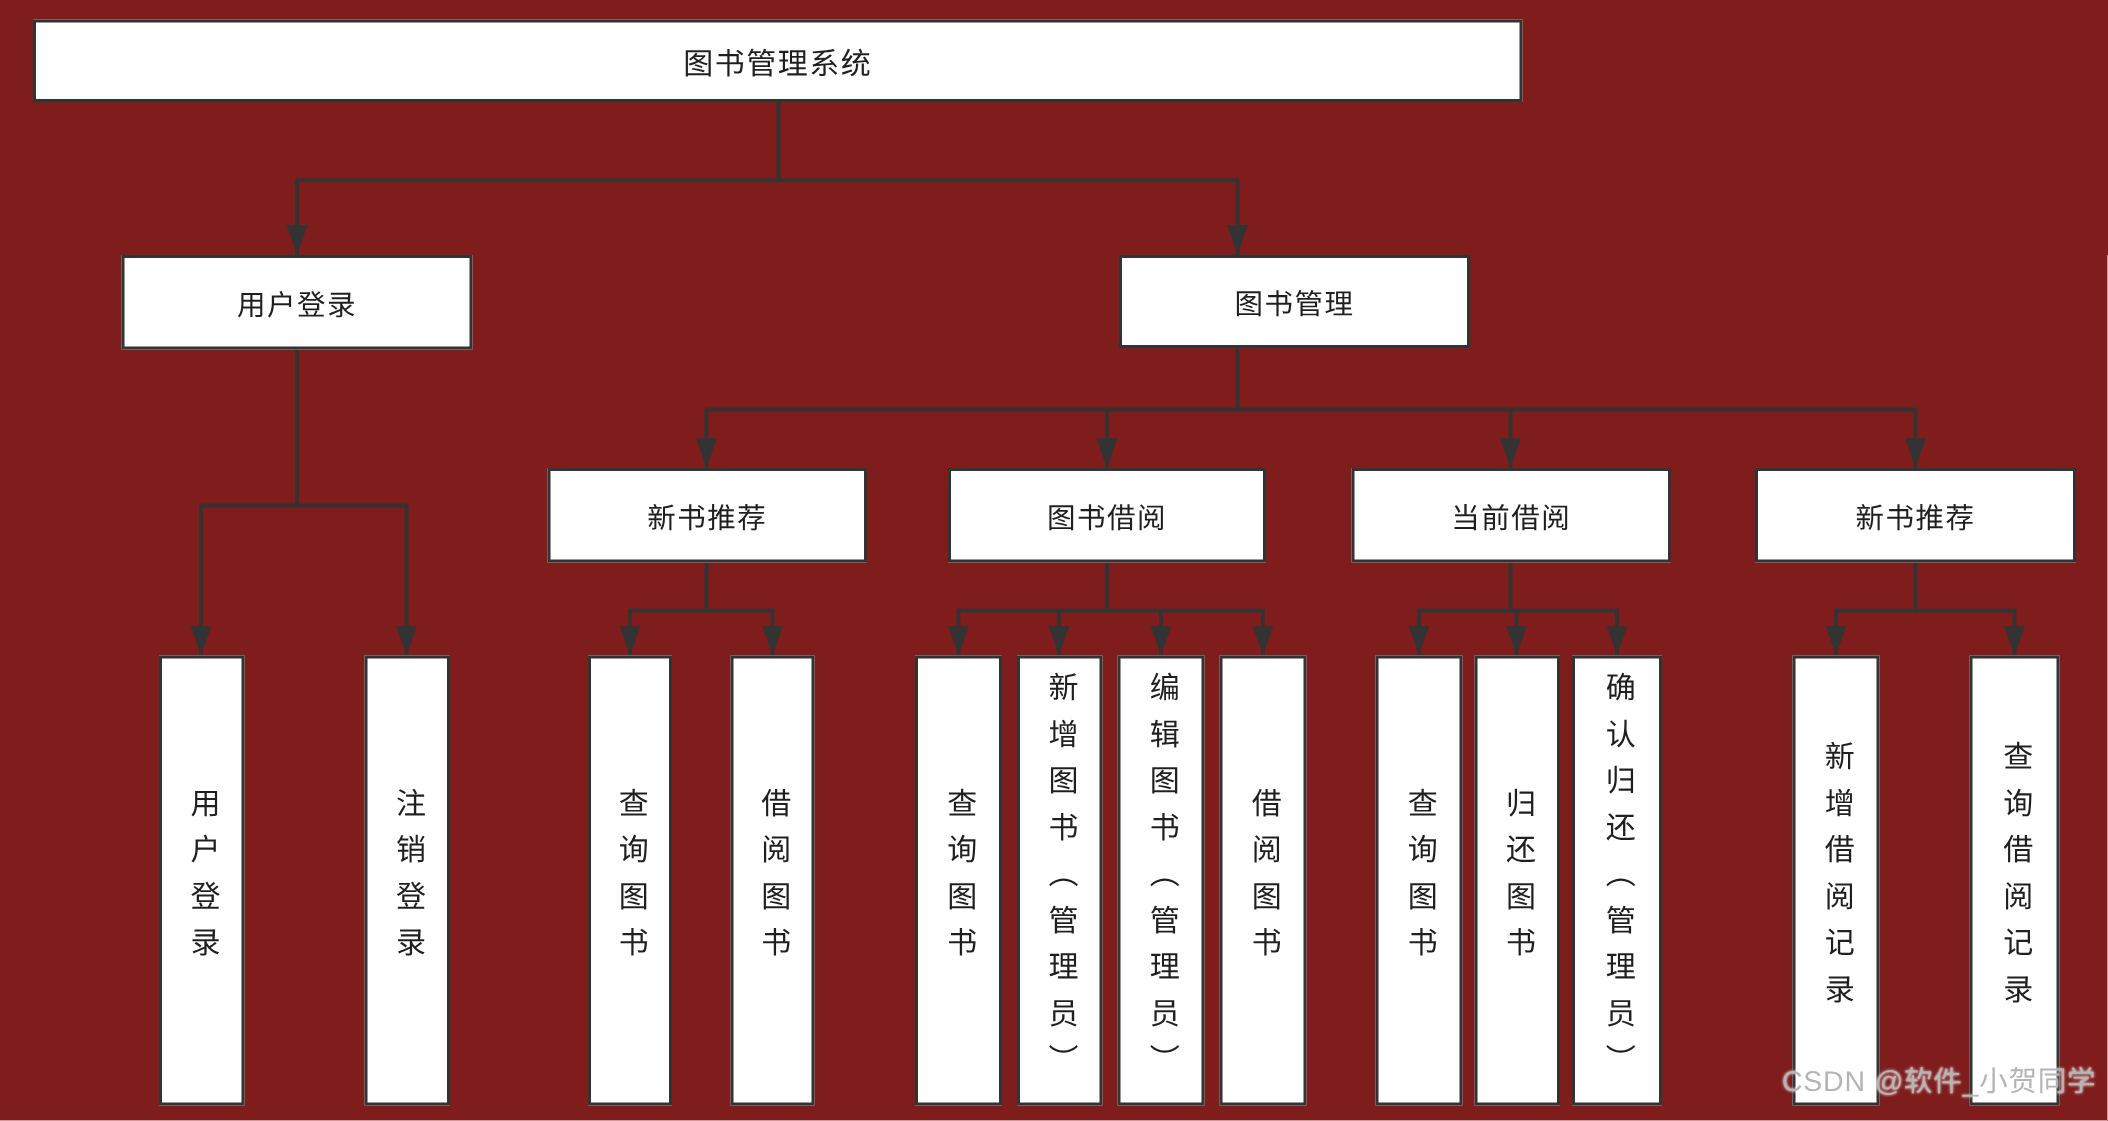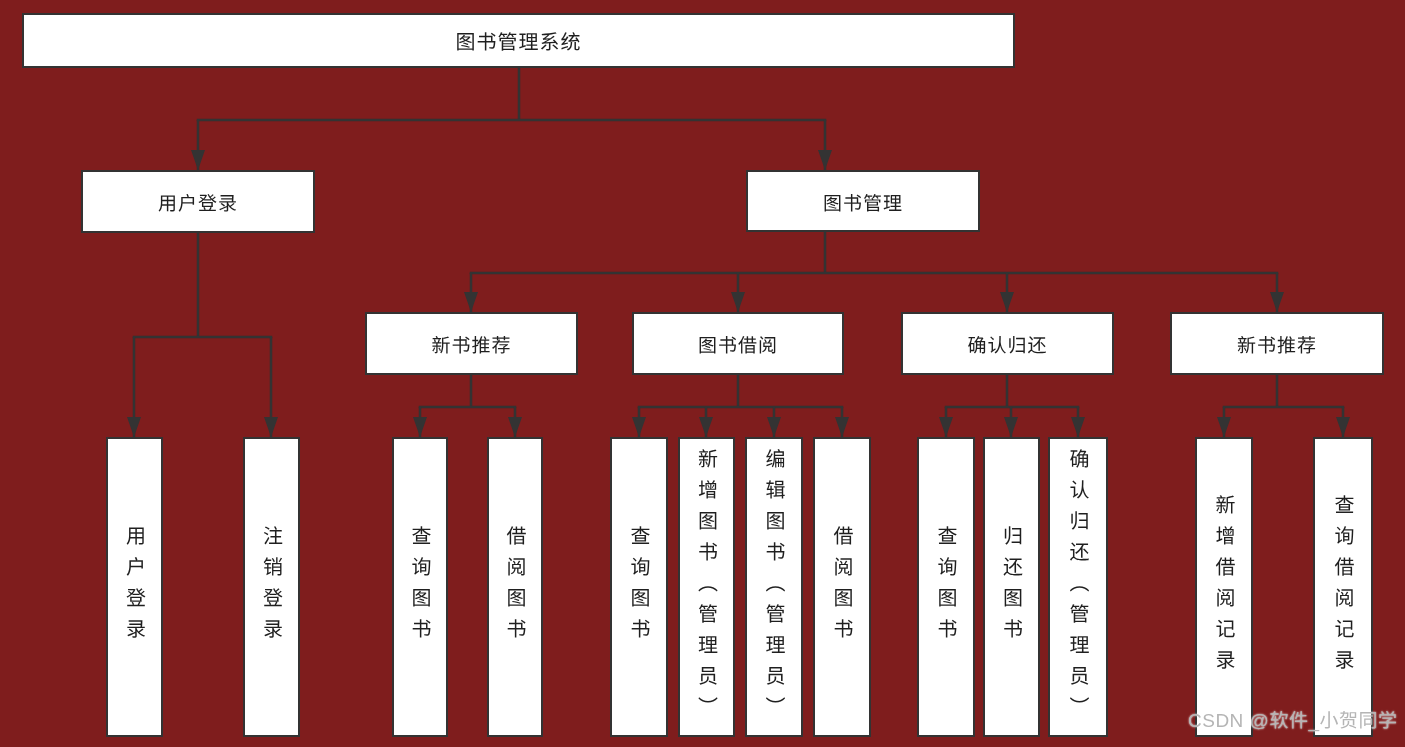--- a/index.html
+++ b/index.html
@@ -122,21 +122,21 @@
     <span>图书管理</span>
   </div>
 
   <div class="node hbox" style="left:632px; top:312px; width:212px; height:63px;">
     <span>图书借阅</span>
   </div>
   <div class="node hbox" style="left:365px; top:312px; width:213px; height:63px;">
     <span>新书推荐</span>
   </div>
   <div class="node hbox" style="left:901px; top:312px; width:213px; height:63px;">
-    <span>确认归还</span>
+    <span>当前借阅</span>
   </div>
   <div class="node hbox" style="left:1170px; top:312px; width:214px; height:63px;">
     <span>新书推荐</span>
   </div>
 
   <div class="node vbox" style="left:106px; top:437px; width:57px; height:300px;">
     <span class="vtext">用户登录</span>
   </div>
   <div class="node vbox" style="left:243px; top:437px; width:57px; height:300px;">
     <span class="vtext">注销登录</span>

